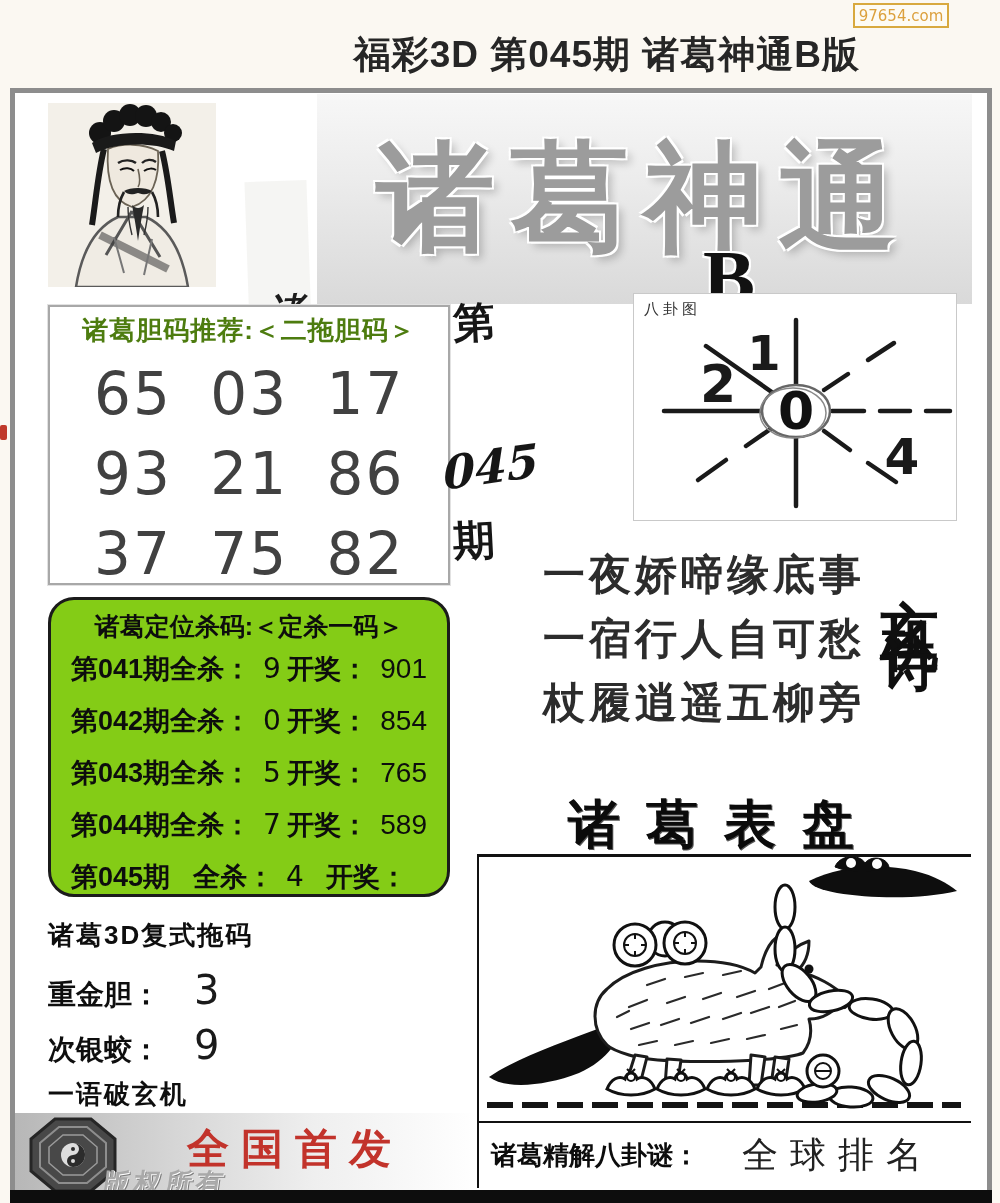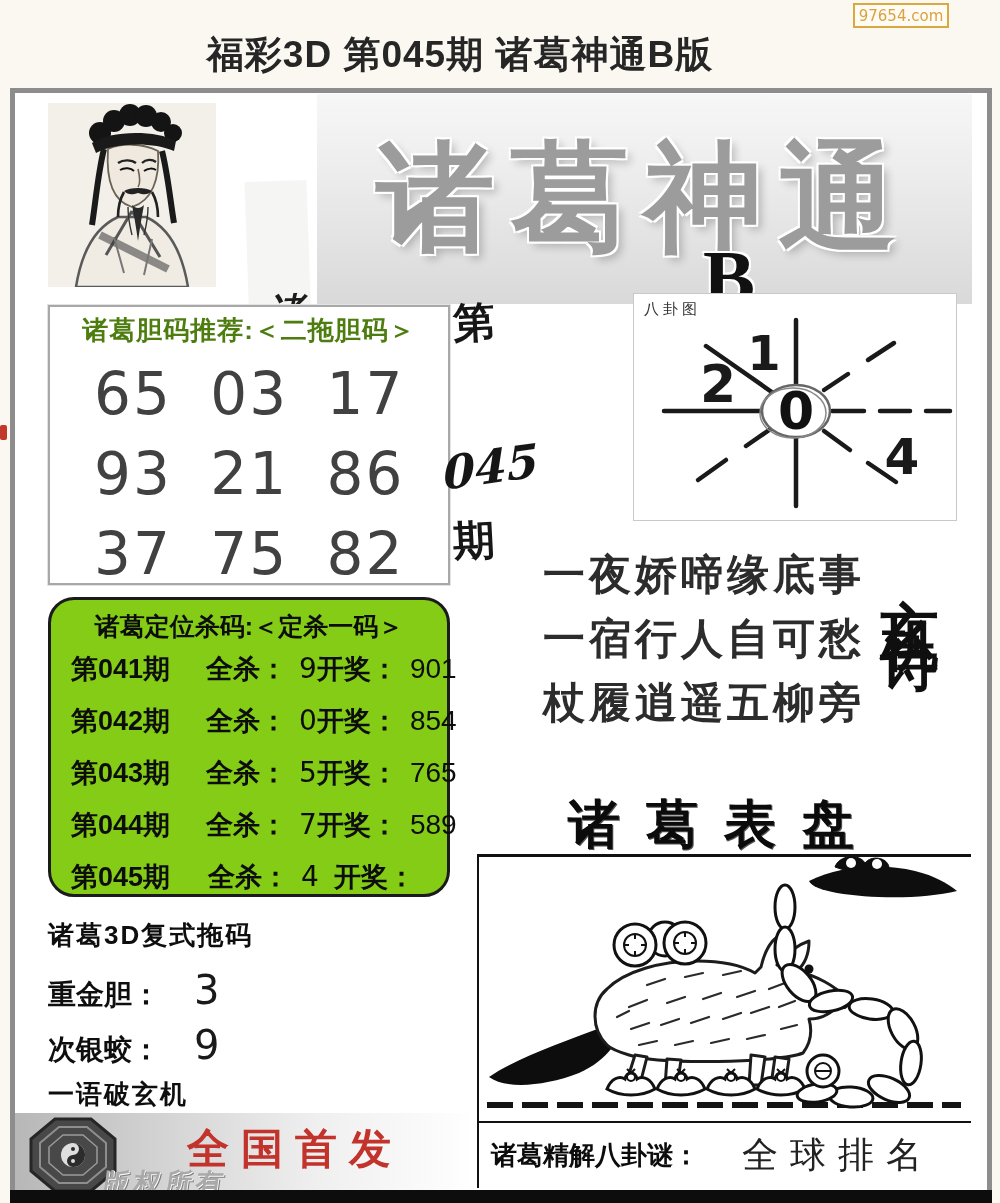--- a/index.html
+++ b/index.html
@@ -13,21 +13,21 @@
   
   .watermark{
     position:absolute;left:853px;top:3px;width:96px;height:25px;
     border:2px solid #d8a93f;background:#fdfbf4;color:#dca13e;
     font:15px "DejaVu Sans", sans-serif;display:flex;align-items:center;justify-content:center;
     box-sizing:border-box;
   }
 
   
   .page-title{
-    position:absolute;left:60px;top:30px;width:800px;text-align:center;
+    position:absolute;left:60px;top:30px;width:800px;text-align:right;
     font-size:37px;font-weight:800;color:#262626;letter-spacing:1px;
   }
 
   
   #frame{
     position:absolute;left:10px;top:88px;width:982px;height:1115px;
     background:#fff;border:5px solid #8d8d8d;box-sizing:border-box;
   }
   #frame > *{position:absolute;}
 
@@ -85,21 +85,21 @@
 
   
   .kill-box{
     left:33px;top:504px;width:402px;height:300px;
     border:3px solid #1b1b1b;border-radius:26px;background:#84cc16;box-sizing:border-box;
     padding:10px 20px 8px 20px;display:flex;flex-direction:column;
   }
   .kill-header{text-align:center;font-size:25px;font-weight:900;color:#0d0d0d;}
   .kill-row{display:flex;align-items:baseline;line-height:51px;font-size:27px;color:#0d0d0d;white-space:nowrap;}
   .kill-issue{font-weight:800;width:122px;}
-  .kill-label{font-weight:800;padding-left:36px;}
+  .kill-label{font-weight:800;}
   .kill-val{font-family:"DejaVu Sans", sans-serif;font-size:28px;margin:0 0 0 12px;width:40px;}
   .draw-label{font-weight:800;}
   .draw-val{font-family:Liberation Sans, sans-serif;font-size:28px;margin-left:12px;}
 
   
   .compound{left:33px;top:825px;width:430px;}
   .compound-header{font-size:26px;font-weight:900;color:#0e0e0e;letter-spacing:2px;margin-bottom:14px;}
   .compound-row{display:flex;align-items:baseline;margin-bottom:8px;}
   .compound-label{font-size:28px;font-weight:900;color:#0e0e0e;}
   .compound-val{font:500 40px "DejaVu Sans", sans-serif;color:#1a1a1a;margin-left:34px;}

